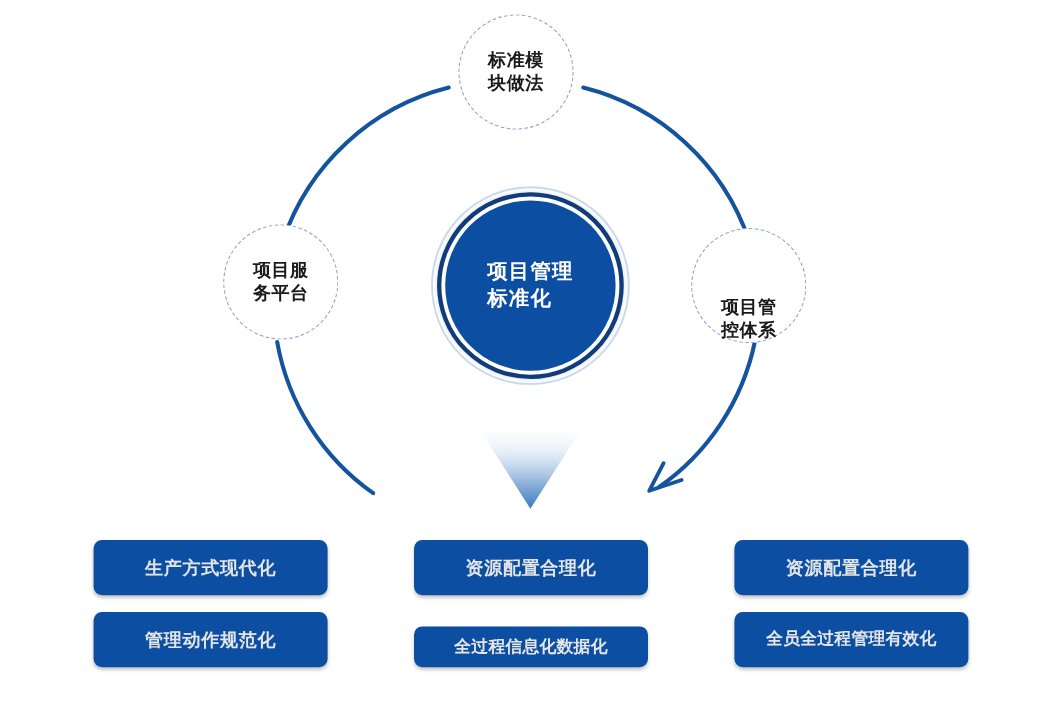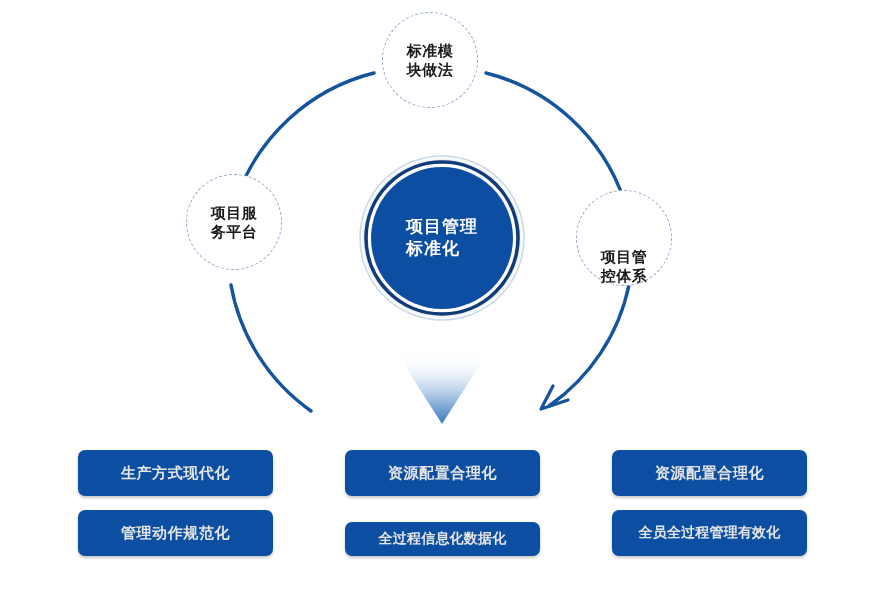--- a/index.html
+++ b/index.html
@@ -49,21 +49,21 @@
     font-size: 15px;
     font-weight: 700;
     color: #1a1a1a;
     line-height: 1.28;
     letter-spacing: 0.5px;
     white-space: pre-line;
     font-family: "Liberation Sans", "DejaVu Sans", sans-serif;
   }
 
   #node-top    { left: 382px; top: 12px;  width: 96px;  height: 96px; }
-  #node-left   { left: 186px; top: 174px; width: 96px;  height: 96px; }
+  #node-left   { left: 186px; top: 187px; width: 96px;  height: 96px; }
   #node-right  { left: 576px; top: 190px; width: 96px;  height: 96px; align-items: flex-end; }
 
   
   #center-hub {
     position: absolute;
     left: 371px;
     top: 167px;
     width: 142px;
     height: 142px;
     border-radius: 50%;

